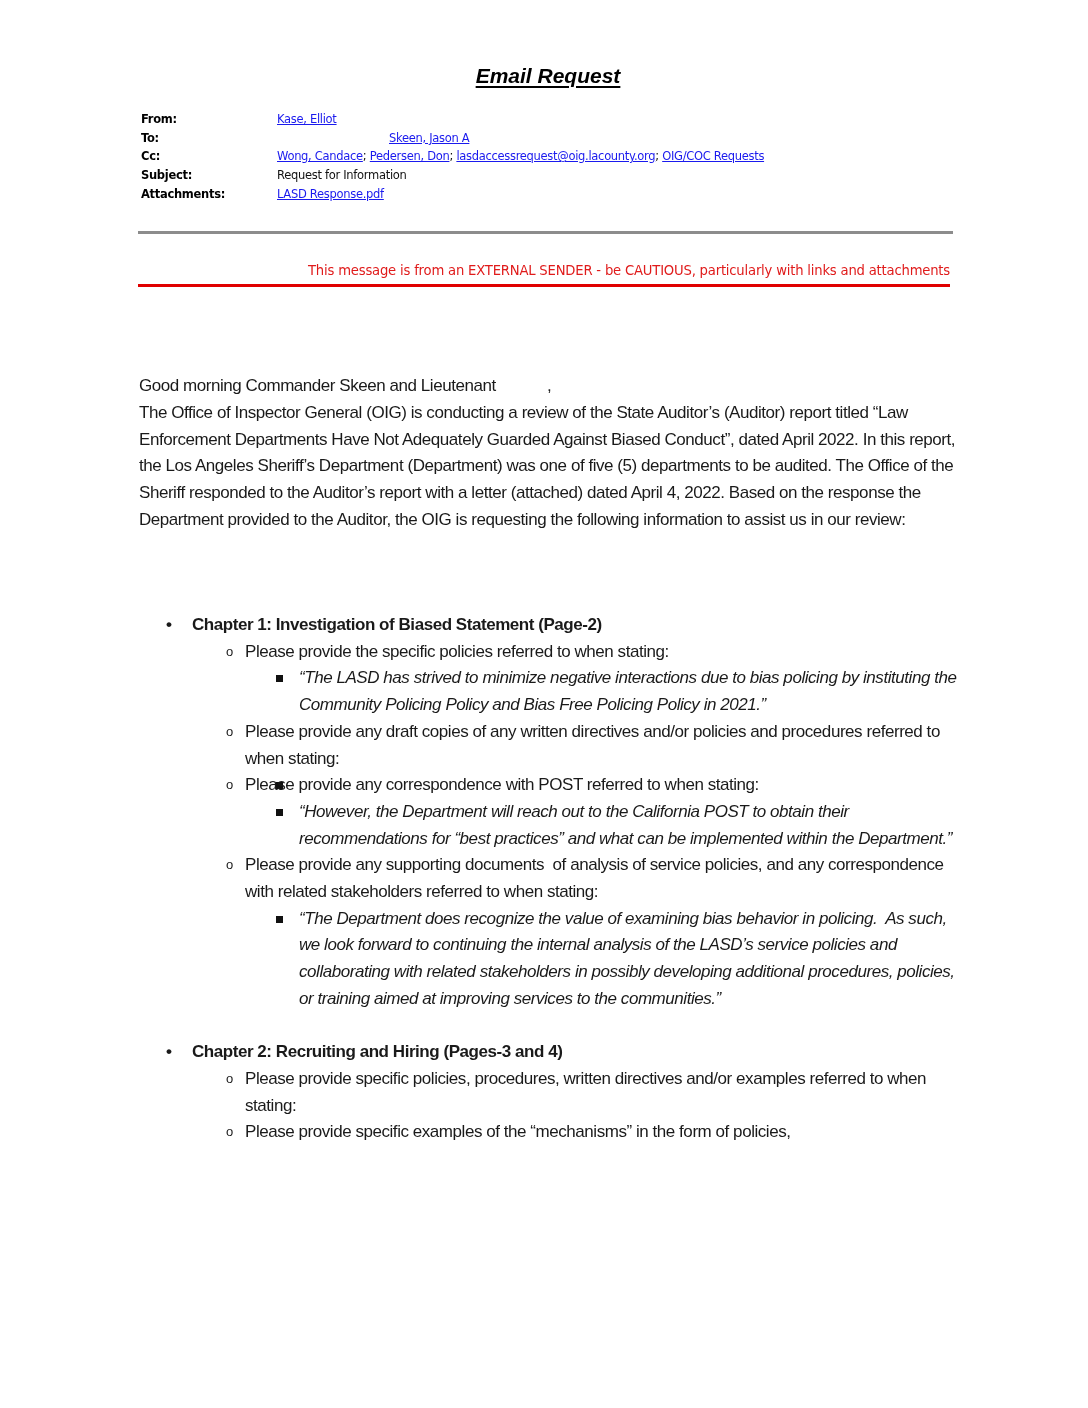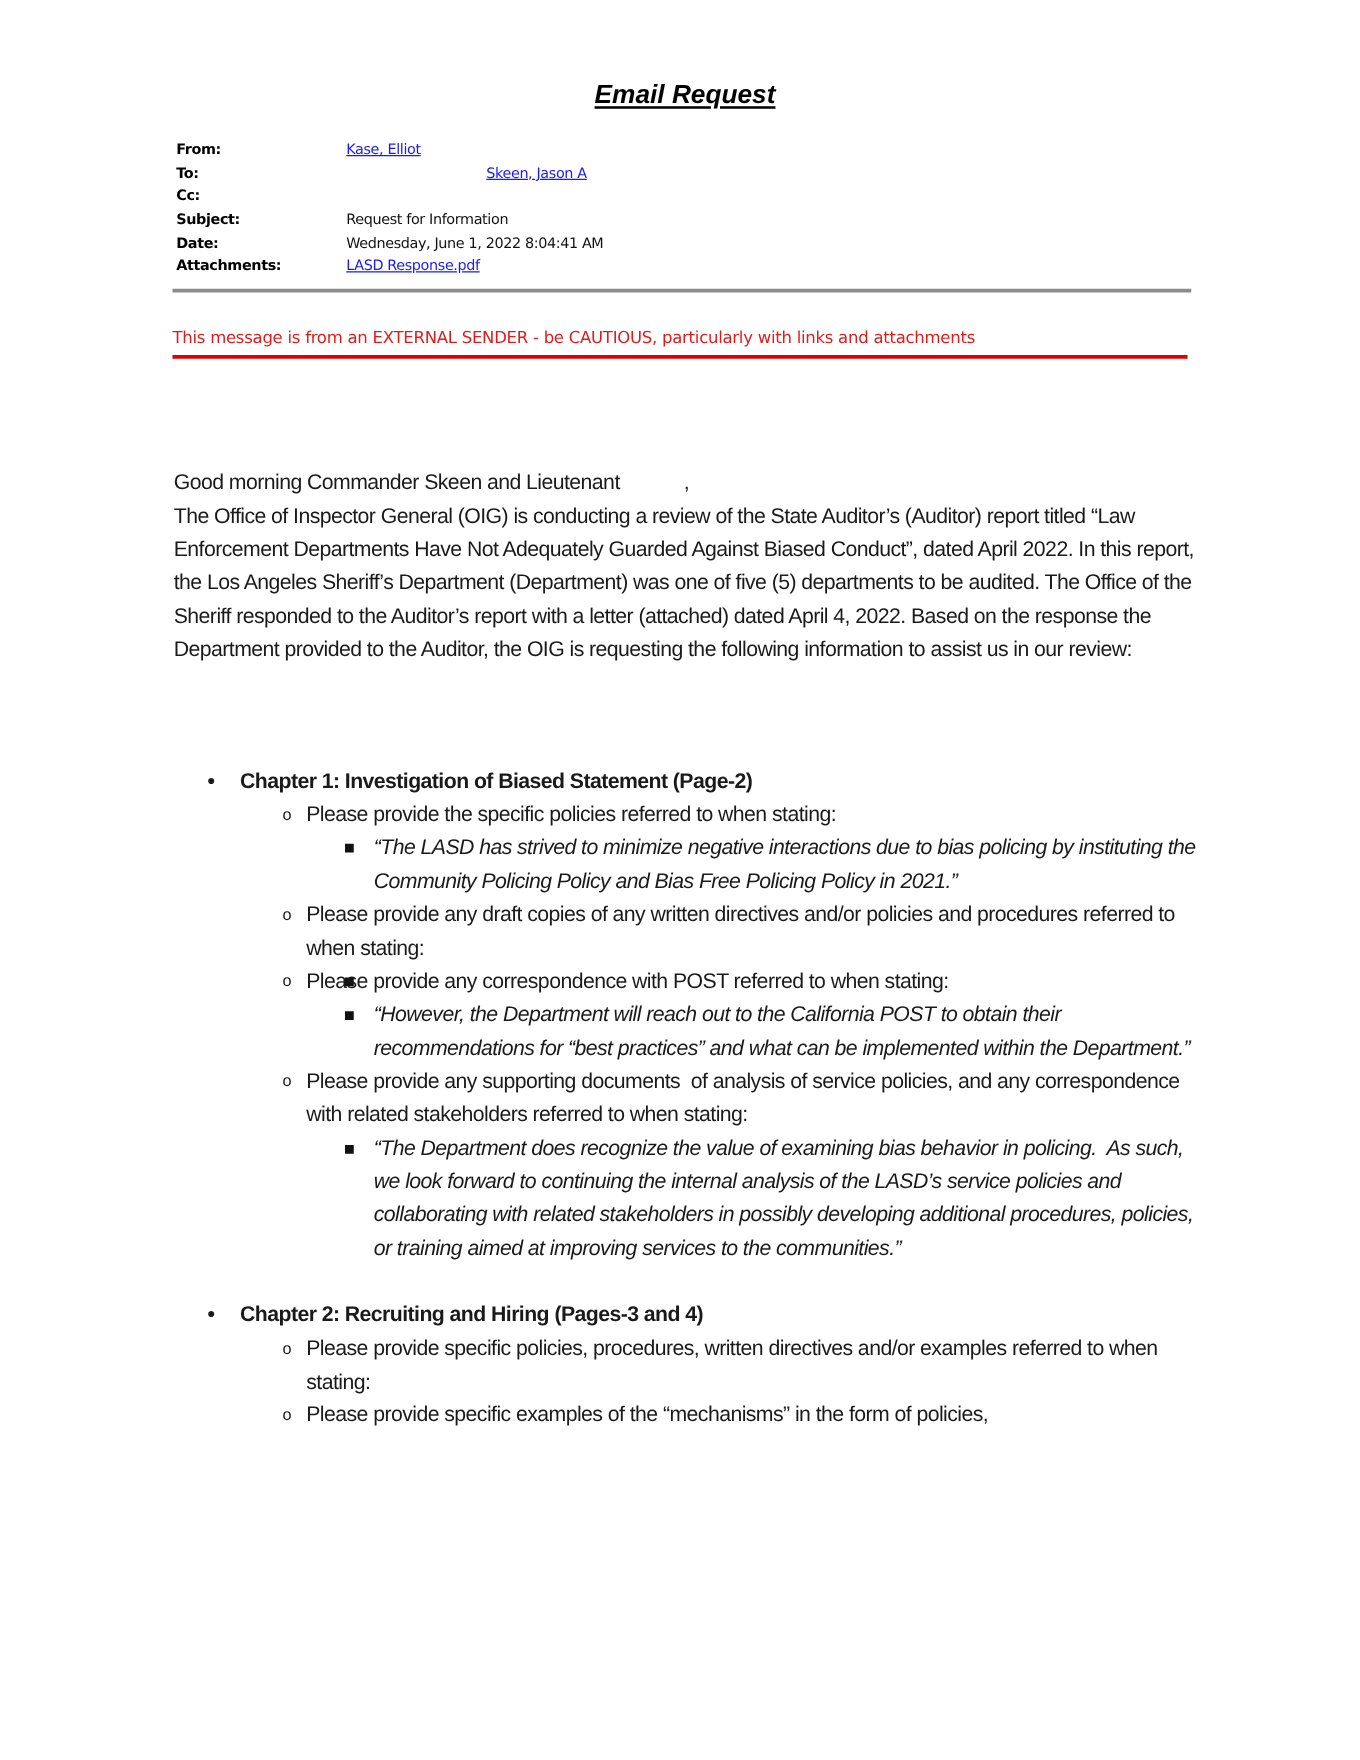--- a/index.html
+++ b/index.html
@@ -65,21 +65,21 @@
       left: 138px;
       width: 815px;
       height: 3px;
       background: #8c8c8c;
     }
     .external-banner {
       position: absolute;
       top: 263px;
       left: 138px;
       width: 812px;
-      text-align: left;
+      text-align: right;
       font-family: "DejaVu Sans", sans-serif;
       font-size: 13.2px;
       letter-spacing: -0.2px;
       color: #e01b1b;
       white-space: nowrap;
     }
     .sep-red {
       position: absolute;
       top: 284px;
       left: 138px;
@@ -160,28 +160,27 @@
     <div class="header-row">
       <div class="header-label">From:</div>
       <div class="header-value"><a class="link">Kase, Elliot</a></div>
     </div>
     <div class="header-row">
       <div class="header-label">To:</div>
       <div class="header-value to-indent"><a class="link">Skeen, Jason A</a></div>
     </div>
     <div class="header-row">
       <div class="header-label">Cc:</div>
+      <div class="header-value">
+        <a class="link">Wong, Candace</a><span>; </span><a class="link">Pedersen, Don</a><span>; </span><a class="link">lasdaccessrequest@oig.lacounty.org</a><span>; </span><a class="link">OIG/COC Requests</a>
+      </div>
     </div>
     <div class="header-row">
       <div class="header-label">Subject:</div>
       <div class="header-value">Request for Information</div>
-    </div>
-    <div class="header-row">
-      <div class="header-label">Date:</div>
-      <div class="header-value">Wednesday, June 1, 2022 8:04:41 AM</div>
     </div>
     <div class="header-row">
       <div class="header-label">Attachments:</div>
       <div class="header-value"><a class="link">LASD Response.pdf</a></div>
     </div>
   </div>
 
   <div class="sep-gray"></div>
 
   <div class="external-banner">This message is from an EXTERNAL SENDER - be CAUTIOUS, particularly with links and attachments</div>

